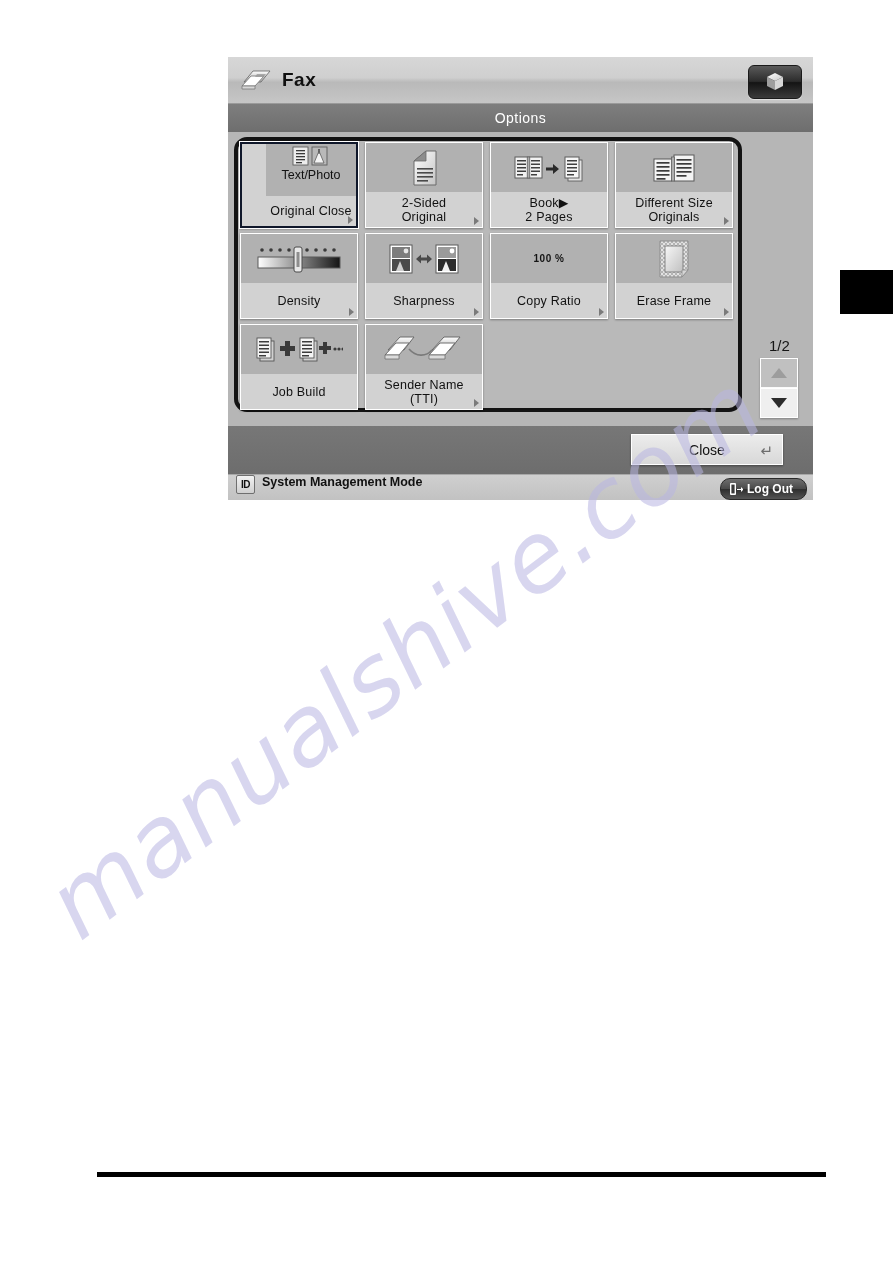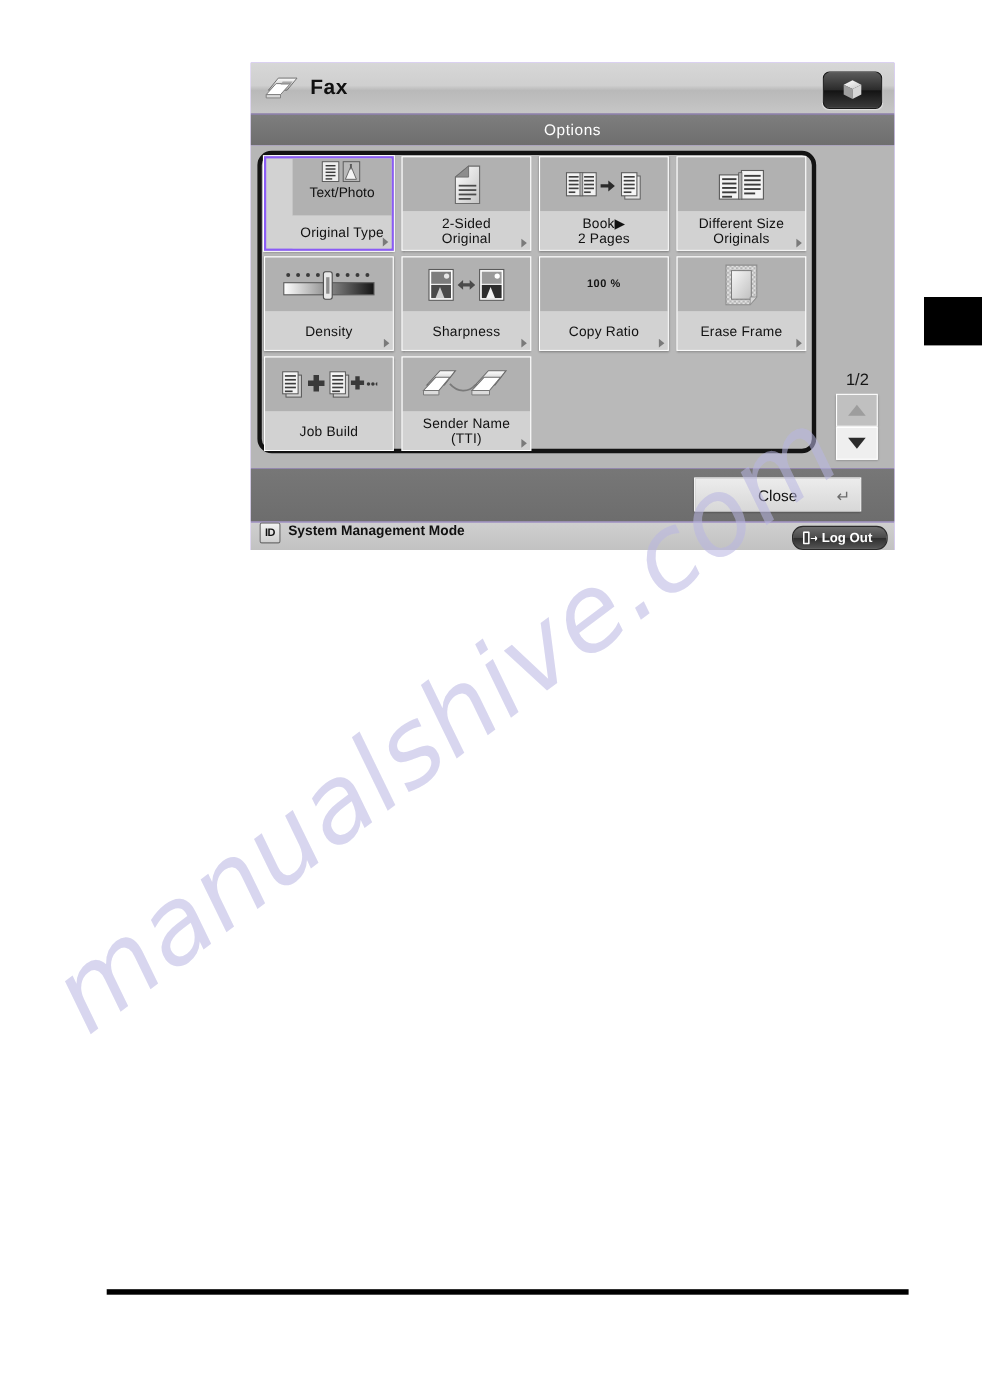--- a/index.html
+++ b/index.html
@@ -139,21 +139,21 @@
     background: #d2d2d2;
     border: 1px solid #ffffff;
     box-shadow: 0 1px 2px rgba(0,0,0,0.33);
     box-sizing: border-box;
     display: flex;
     flex-direction: column;
     position: relative;
     overflow: hidden;
   }
   .opt-btn.selected {
-    border: 2px solid #8b5cf6;
+    border: 2px solid #0f172a;
     box-shadow: 0 0 0 1px #ffffff, 0 1px 2px rgba(0,0,0,0.4);
     padding-left: 24px;
   }
   .opt-icon-area {
     height: 49px;
     background: #b1b1b1;
     display: flex;
     align-items: center;
     justify-content: center;
     position: relative;
@@ -425,21 +425,21 @@
                 <rect x="5" y="16" width="6" height="1.3"></rect>
               </g>
               <rect x="21" y="1" width="15" height="18" fill="#b9b9b9" stroke="#5c5c5c" stroke-width="0.9"></rect>
               <path d="M23 17 L28 5 L33 17 Z" fill="#f4f4f4" stroke="#4a4a4a" stroke-width="0.7"></path>
               <path d="M27 3 L29 3 L28.5 8 L27.5 8 Z" fill="#5a5a5a"></path>
             </svg>
           </span>
           <span class="sel-value">Text/Photo</span>
         </div>
         <div class="opt-label-area">
-          <span class="opt-label">Original Type</span>
+          <span class="opt-label">Original Close</span>
           <span class="opt-arrow"></span>
         </div>
       </div>
 
       <div class="opt-btn">
         <div class="opt-icon-area">
           <span>
             <svg width="36" height="38" viewBox="0 0 36 38">
               <defs>
                 <linearGradient id="gPg" x1="0" y1="0" x2="1" y2="1">

